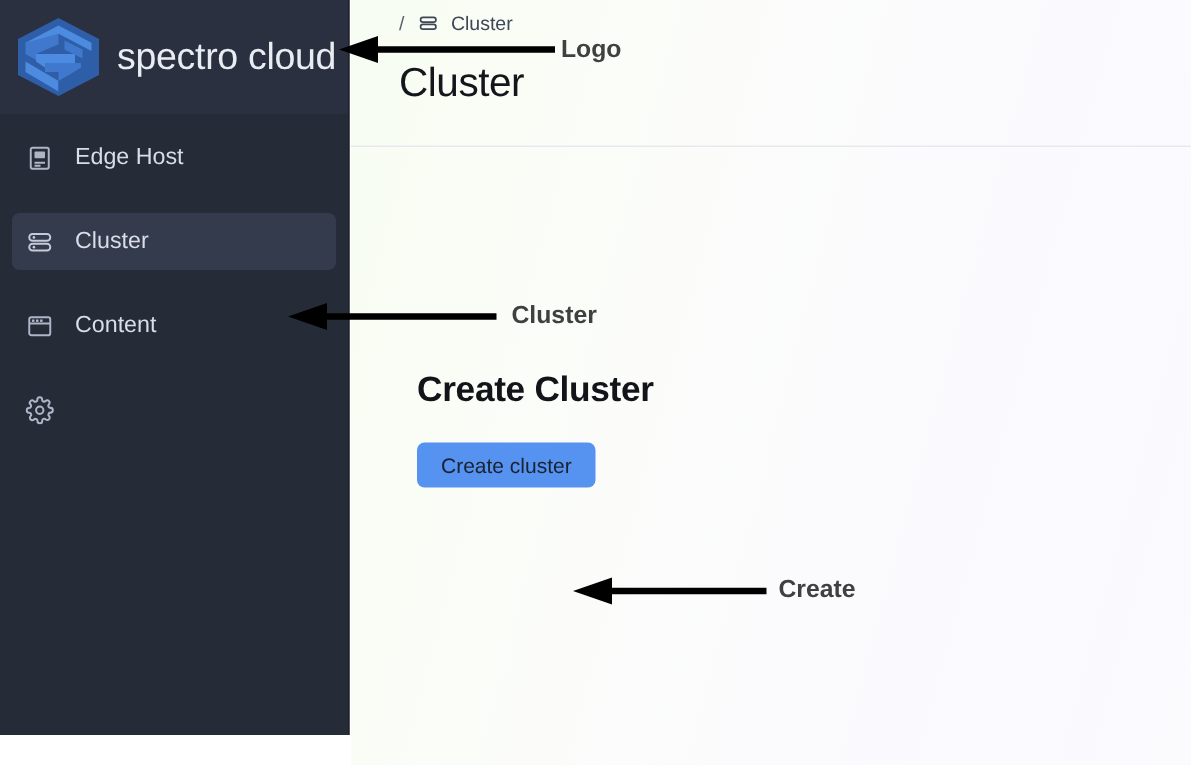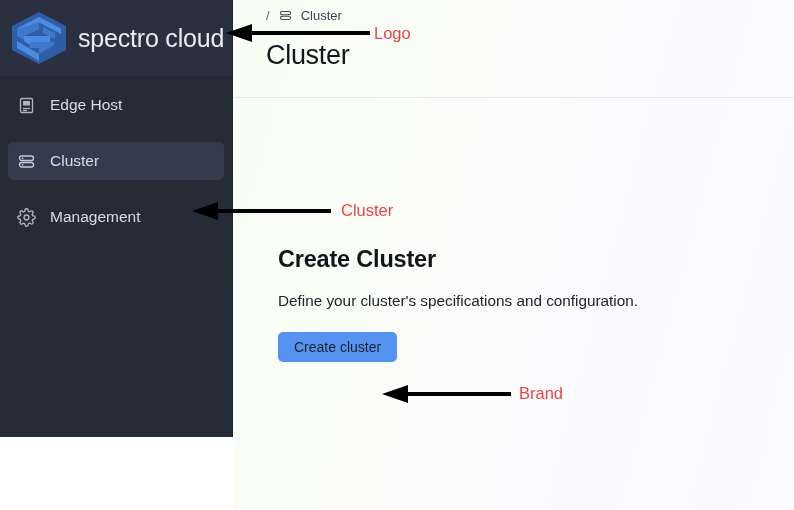--- a/index.html
+++ b/index.html
@@ -18,21 +18,21 @@
     height: 510px;
     background: #ffffff;
   }
 
   
   .sidebar {
     position: absolute;
     left: 0;
     top: 0;
     width: 233px;
-    height: 437px;
+    height: 490px;
     background: #262b38;
     border-right: 1px solid #1d212b;
   }
 
   .brand {
     position: relative;
     height: 76px;
     display: flex;
     align-items: center;
     padding-left: 8px;
@@ -175,22 +175,22 @@
     font-family: "Liberation Sans", sans-serif;
     font-size: 14px;
     color: #1a2330;
     cursor: pointer;
   }
 
   
   .annotation {
     position: absolute;
     font-size: 16.5px;
-    font-weight: normal;
-    color: #ef4444;
+    font-weight: bold;
+    color: #404040;
     white-space: nowrap;
   }
 
   .arrow {
     position: absolute;
     pointer-events: none;
   }
 </style>
 </head>
 <body>
@@ -236,29 +236,40 @@
           <svg width="19" height="19" viewBox="0 0 19 19" fill="none" stroke="#c3cad8" stroke-width="1.3">
             <rect x="2.5" y="4" width="14" height="4.5" rx="2.2"></rect>
             <rect x="2.5" y="10.5" width="14" height="4.5" rx="2.2"></rect>
             <circle cx="5.6" cy="6.25" r="0.85" fill="#c3cad8" stroke="none"></circle>
             <circle cx="5.6" cy="12.75" r="0.85" fill="#c3cad8" stroke="none"></circle>
           </svg>
         </span>
         <span class="nav-label">Cluster</span>
       </div>
 
+      <div class="nav-item">
+        <span class="nav-icon">
+          <svg width="19" height="19" viewBox="0 0 19 19" fill="none" stroke="#aeb6c6" stroke-width="1.3">
+            <rect x="2.5" y="3.5" width="14" height="12" rx="1.4"></rect>
+            <line x1="2.5" y1="7.6" x2="16.5" y2="7.6"></line>
+            <rect x="4.3" y="5" width="1.7" height="1.6" fill="#aeb6c6" stroke="none"></rect>
+            <rect x="7" y="5" width="1.7" height="1.6" fill="#aeb6c6" stroke="none"></rect>
+            <rect x="9.7" y="5" width="1.7" height="1.6" fill="#aeb6c6" stroke="none"></rect>
+          </svg>
+        </span>
+        <span class="nav-label">Content</span>
+      </div>
 
       <div class="nav-item">
         <span class="nav-icon">
           <svg width="19" height="19" viewBox="0 0 24 24" fill="none" stroke="#aeb6c6" stroke-width="1.7">
             <circle cx="12" cy="12" r="3.1"></circle>
             <path d="M19.4 15a1.65 1.65 0 0 0 .33 1.82l.06.06a2 2 0 1 1-2.83 2.83l-.06-.06a1.65 1.65 0 0 0-1.82-.33 1.65 1.65 0 0 0-1 1.51V21a2 2 0 1 1-4 0v-.09A1.65 1.65 0 0 0 9 19.4a1.65 1.65 0 0 0-1.82.33l-.06.06a2 2 0 1 1-2.83-2.83l.06-.06a1.65 1.65 0 0 0 .33-1.82 1.65 1.65 0 0 0-1.51-1H3a2 2 0 1 1 0-4h.09A1.65 1.65 0 0 0 4.6 9a1.65 1.65 0 0 0-.33-1.82l-.06-.06a2 2 0 1 1 2.83-2.83l.06.06a1.65 1.65 0 0 0 1.82.33H9a1.65 1.65 0 0 0 1-1.51V3a2 2 0 1 1 4 0v.09a1.65 1.65 0 0 0 1 1.51 1.65 1.65 0 0 0 1.82-.33l.06-.06a2 2 0 1 1 2.83 2.83l-.06.06a1.65 1.65 0 0 0-.33 1.82V9a1.65 1.65 0 0 0 1.51 1H21a2 2 0 1 1 0 4h-.09a1.65 1.65 0 0 0-1.51 1z"></path>
           </svg>
         </span>
-        <span class="nav-label">Management</span>
       </div>
 
     </div>
   </div>
 
   <div class="main">
 
     <div class="topbar">
       <div class="breadcrumb">
         <span class="crumb-slash">/</span>
@@ -269,36 +280,35 @@
           </svg>
         </span>
         <span class="crumb-label">Cluster</span>
       </div>
 
       <div class="page-title">Cluster</div>
     </div>
 
     <div class="content">
       <div class="content-heading">Create Cluster</div>
-      <div class="content-line">Define your cluster's specifications and configuration.</div>
       <button class="create-btn">Create cluster</button>
     </div>
   </div>
 
   <svg class="arrow" style="left:222px; top:23px;" width="150" height="20" viewBox="0 0 150 20">
     <line x1="148" y1="10" x2="28" y2="10" stroke="#000" stroke-width="4.2"></line>
     <polygon points="4,10 30,1 30,19" fill="#000"></polygon>
   </svg>
   <div class="annotation" style="left:374px; top:24px;">Logo</div>
 
   <svg class="arrow" style="left:188px; top:201px;" width="145" height="20" viewBox="0 0 145 20">
     <line x1="143" y1="10" x2="28" y2="10" stroke="#000" stroke-width="4.2"></line>
     <polygon points="4,10 30,1 30,19" fill="#000"></polygon>
   </svg>
   <div class="annotation" style="left:341px; top:201px;">Cluster</div>
 
   <svg class="arrow" style="left:378px; top:384px;" width="135" height="20" viewBox="0 0 135 20">
     <line x1="133" y1="10" x2="28" y2="10" stroke="#000" stroke-width="4.2"></line>
     <polygon points="4,10 30,1 30,19" fill="#000"></polygon>
   </svg>
-  <div class="annotation" style="left:519px; top:384px;">Brand</div>
+  <div class="annotation" style="left:519px; top:384px;">Create</div>
 
 </div>
 
 </body></html>

